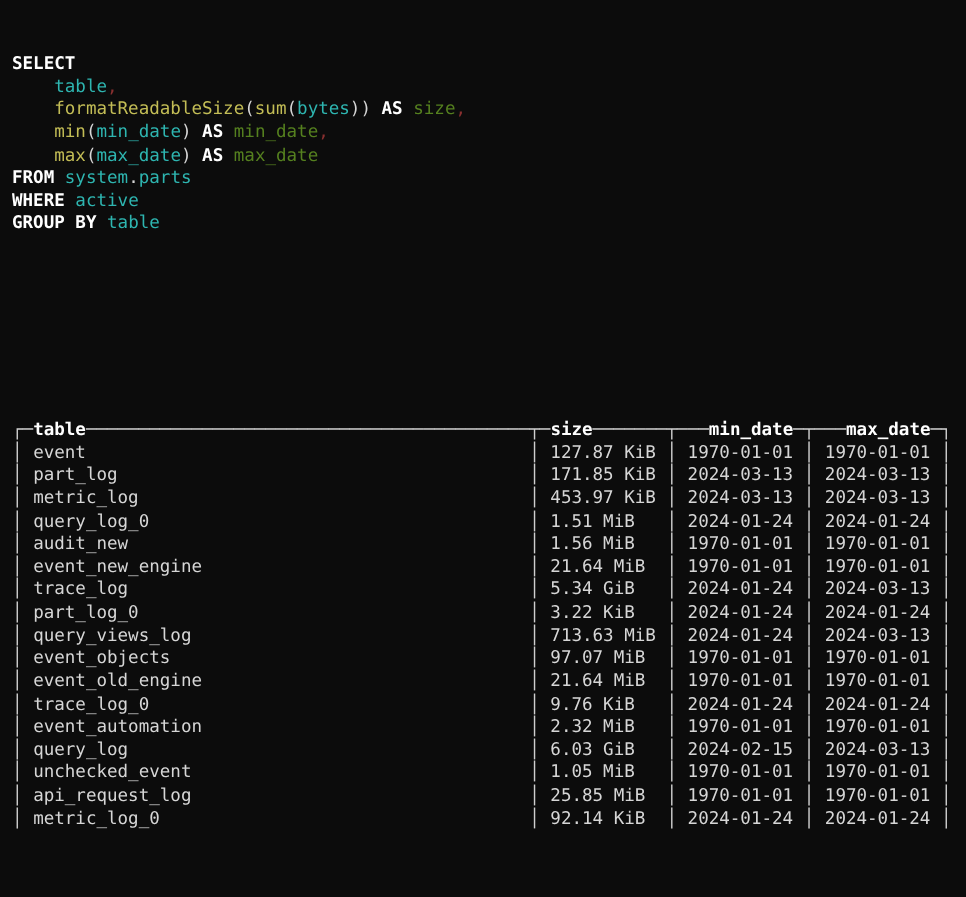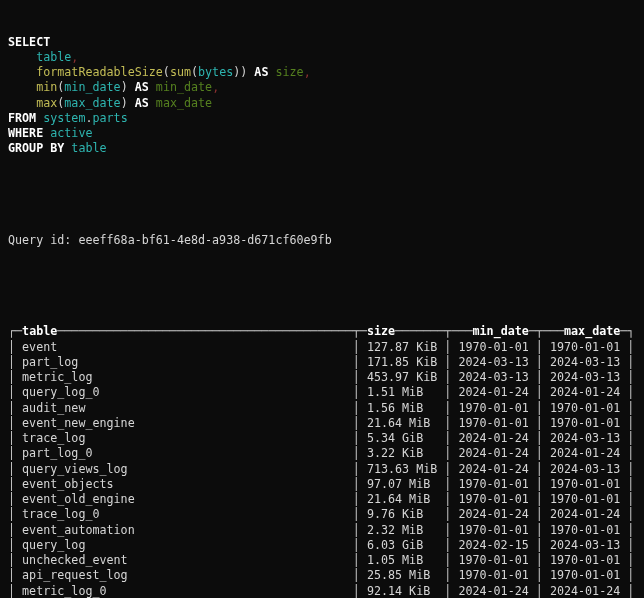--- a/index.html
+++ b/index.html
@@ -24,16 +24,15 @@
   .bd   { color:#cfcfcf; }                     
   .th   { color:#ffffff; font-weight:bold; }   
   .cell { color:#d6d6d6; }                     
 </style>
 </head>
 <body>
 
 <div class="terminal">
   <div><div class="line"><span class="kw">SELECT</span></div><div class="line"><span class="pl">    </span><span class="id">table</span><span class="cm">,</span></div><div class="line"><span class="pl">    </span><span class="fn">formatReadableSize</span><span class="pl">(</span><span class="fn">sum</span><span class="pl">(</span><span class="id">bytes</span><span class="pl">))</span><span class="pl"> </span><span class="kw">AS</span><span class="pl"> </span><span class="al">size</span><span class="cm">,</span></div><div class="line"><span class="pl">    </span><span class="fn">min</span><span class="pl">(</span><span class="id">min_date</span><span class="pl">)</span><span class="pl"> </span><span class="kw">AS</span><span class="pl"> </span><span class="al">min_date</span><span class="cm">,</span></div><div class="line"><span class="pl">    </span><span class="fn">max</span><span class="pl">(</span><span class="id">max_date</span><span class="pl">)</span><span class="pl"> </span><span class="kw">AS</span><span class="pl"> </span><span class="al">max_date</span></div><div class="line"><span class="kw">FROM</span><span class="pl"> </span><span class="id">system</span><span class="pl">.</span><span class="id">parts</span></div><div class="line"><span class="kw">WHERE</span><span class="pl"> </span><span class="id">active</span></div><div class="line"><span class="kw">GROUP BY</span><span class="pl"> </span><span class="id">table</span></div></div>
   <div class="line"></div>
-  <div class="line"><span class="pl">Query id: </span><span class="pl">eeeff68a-bf61-4e8d-a938-d671cf60e9fb</span></div>
   <div class="line"></div>
   <div><div class="line"><span class="bd">┌</span><span class="bd">─</span><span class="th">table</span><span class="bd">──────────────────────────────────────────</span><span class="bd">┬</span><span class="bd">─</span><span class="th">size</span><span class="bd">───────</span><span class="bd">┬</span><span class="bd">───</span><span class="th">min_date</span><span class="bd">─</span><span class="bd">┬</span><span class="bd">───</span><span class="th">max_date</span><span class="bd">─</span><span class="bd">┐</span></div><div class="line"><span class="bd">│</span><span class="cell"> event                                          </span><span class="bd">│</span><span class="cell"> 127.87 KiB </span><span class="bd">│</span><span class="cell"> 1970-01-01 </span><span class="bd">│</span><span class="cell"> 1970-01-01 </span><span class="bd">│</span></div><div class="line"><span class="bd">│</span><span class="cell"> part_log                                       </span><span class="bd">│</span><span class="cell"> 171.85 KiB </span><span class="bd">│</span><span class="cell"> 2024-03-13 </span><span class="bd">│</span><span class="cell"> 2024-03-13 </span><span class="bd">│</span></div><div class="line"><span class="bd">│</span><span class="cell"> metric_log                                     </span><span class="bd">│</span><span class="cell"> 453.97 KiB </span><span class="bd">│</span><span class="cell"> 2024-03-13 </span><span class="bd">│</span><span class="cell"> 2024-03-13 </span><span class="bd">│</span></div><div class="line"><span class="bd">│</span><span class="cell"> query_log_0                                    </span><span class="bd">│</span><span class="cell"> 1.51 MiB   </span><span class="bd">│</span><span class="cell"> 2024-01-24 </span><span class="bd">│</span><span class="cell"> 2024-01-24 </span><span class="bd">│</span></div><div class="line"><span class="bd">│</span><span class="cell"> audit_new                                      </span><span class="bd">│</span><span class="cell"> 1.56 MiB   </span><span class="bd">│</span><span class="cell"> 1970-01-01 </span><span class="bd">│</span><span class="cell"> 1970-01-01 </span><span class="bd">│</span></div><div class="line"><span class="bd">│</span><span class="cell"> event_new_engine                               </span><span class="bd">│</span><span class="cell"> 21.64 MiB  </span><span class="bd">│</span><span class="cell"> 1970-01-01 </span><span class="bd">│</span><span class="cell"> 1970-01-01 </span><span class="bd">│</span></div><div class="line"><span class="bd">│</span><span class="cell"> trace_log                                      </span><span class="bd">│</span><span class="cell"> 5.34 GiB   </span><span class="bd">│</span><span class="cell"> 2024-01-24 </span><span class="bd">│</span><span class="cell"> 2024-03-13 </span><span class="bd">│</span></div><div class="line"><span class="bd">│</span><span class="cell"> part_log_0                                     </span><span class="bd">│</span><span class="cell"> 3.22 KiB   </span><span class="bd">│</span><span class="cell"> 2024-01-24 </span><span class="bd">│</span><span class="cell"> 2024-01-24 </span><span class="bd">│</span></div><div class="line"><span class="bd">│</span><span class="cell"> query_views_log                                </span><span class="bd">│</span><span class="cell"> 713.63 MiB </span><span class="bd">│</span><span class="cell"> 2024-01-24 </span><span class="bd">│</span><span class="cell"> 2024-03-13 </span><span class="bd">│</span></div><div class="line"><span class="bd">│</span><span class="cell"> event_objects                                  </span><span class="bd">│</span><span class="cell"> 97.07 MiB  </span><span class="bd">│</span><span class="cell"> 1970-01-01 </span><span class="bd">│</span><span class="cell"> 1970-01-01 </span><span class="bd">│</span></div><div class="line"><span class="bd">│</span><span class="cell"> event_old_engine                               </span><span class="bd">│</span><span class="cell"> 21.64 MiB  </span><span class="bd">│</span><span class="cell"> 1970-01-01 </span><span class="bd">│</span><span class="cell"> 1970-01-01 </span><span class="bd">│</span></div><div class="line"><span class="bd">│</span><span class="cell"> trace_log_0                                    </span><span class="bd">│</span><span class="cell"> 9.76 KiB   </span><span class="bd">│</span><span class="cell"> 2024-01-24 </span><span class="bd">│</span><span class="cell"> 2024-01-24 </span><span class="bd">│</span></div><div class="line"><span class="bd">│</span><span class="cell"> event_automation                               </span><span class="bd">│</span><span class="cell"> 2.32 MiB   </span><span class="bd">│</span><span class="cell"> 1970-01-01 </span><span class="bd">│</span><span class="cell"> 1970-01-01 </span><span class="bd">│</span></div><div class="line"><span class="bd">│</span><span class="cell"> query_log                                      </span><span class="bd">│</span><span class="cell"> 6.03 GiB   </span><span class="bd">│</span><span class="cell"> 2024-02-15 </span><span class="bd">│</span><span class="cell"> 2024-03-13 </span><span class="bd">│</span></div><div class="line"><span class="bd">│</span><span class="cell"> unchecked_event                                </span><span class="bd">│</span><span class="cell"> 1.05 MiB   </span><span class="bd">│</span><span class="cell"> 1970-01-01 </span><span class="bd">│</span><span class="cell"> 1970-01-01 </span><span class="bd">│</span></div><div class="line"><span class="bd">│</span><span class="cell"> api_request_log                                </span><span class="bd">│</span><span class="cell"> 25.85 MiB  </span><span class="bd">│</span><span class="cell"> 1970-01-01 </span><span class="bd">│</span><span class="cell"> 1970-01-01 </span><span class="bd">│</span></div><div class="line"><span class="bd">│</span><span class="cell"> metric_log_0                                   </span><span class="bd">│</span><span class="cell"> 92.14 KiB  </span><span class="bd">│</span><span class="cell"> 2024-01-24 </span><span class="bd">│</span><span class="cell"> 2024-01-24 </span><span class="bd">│</span></div></div>
 </div>
 
 </body></html>

